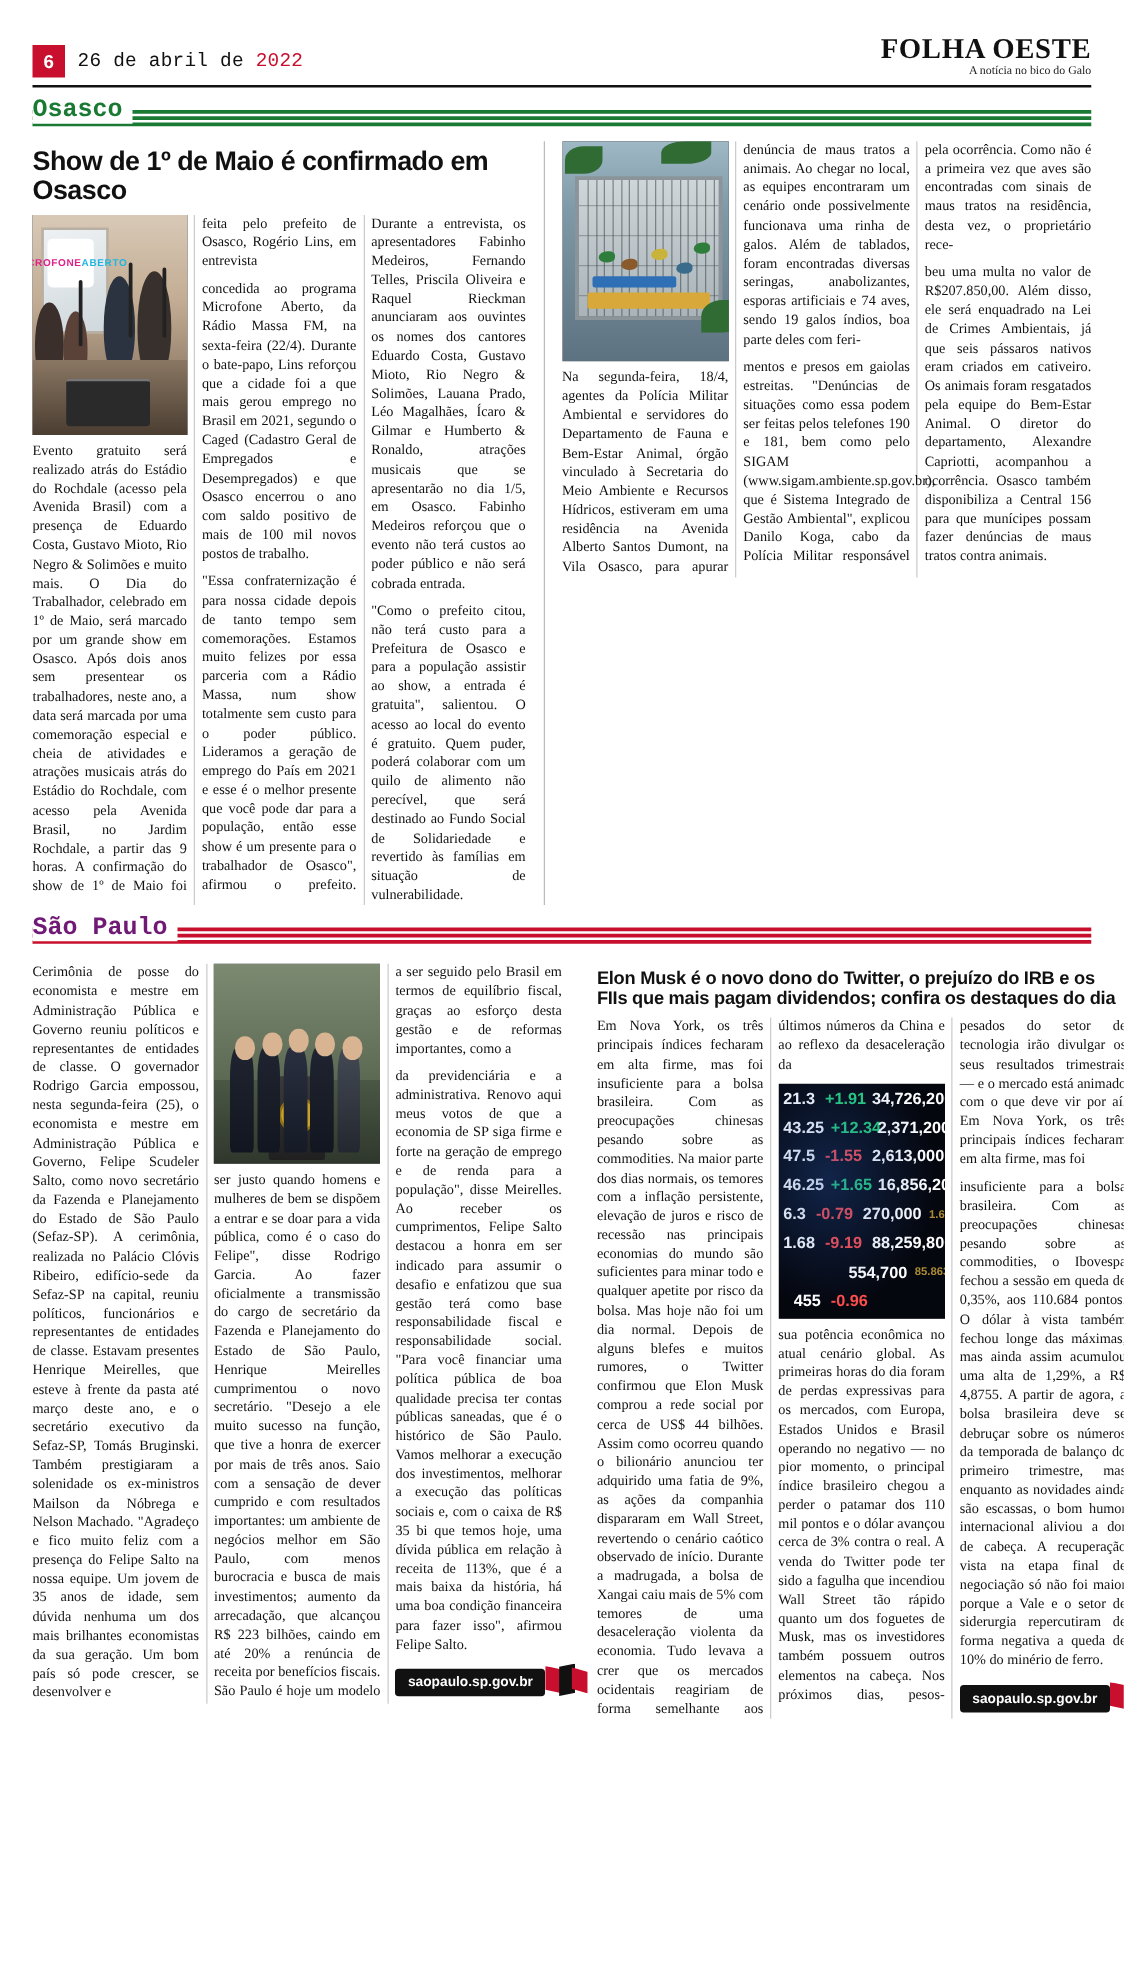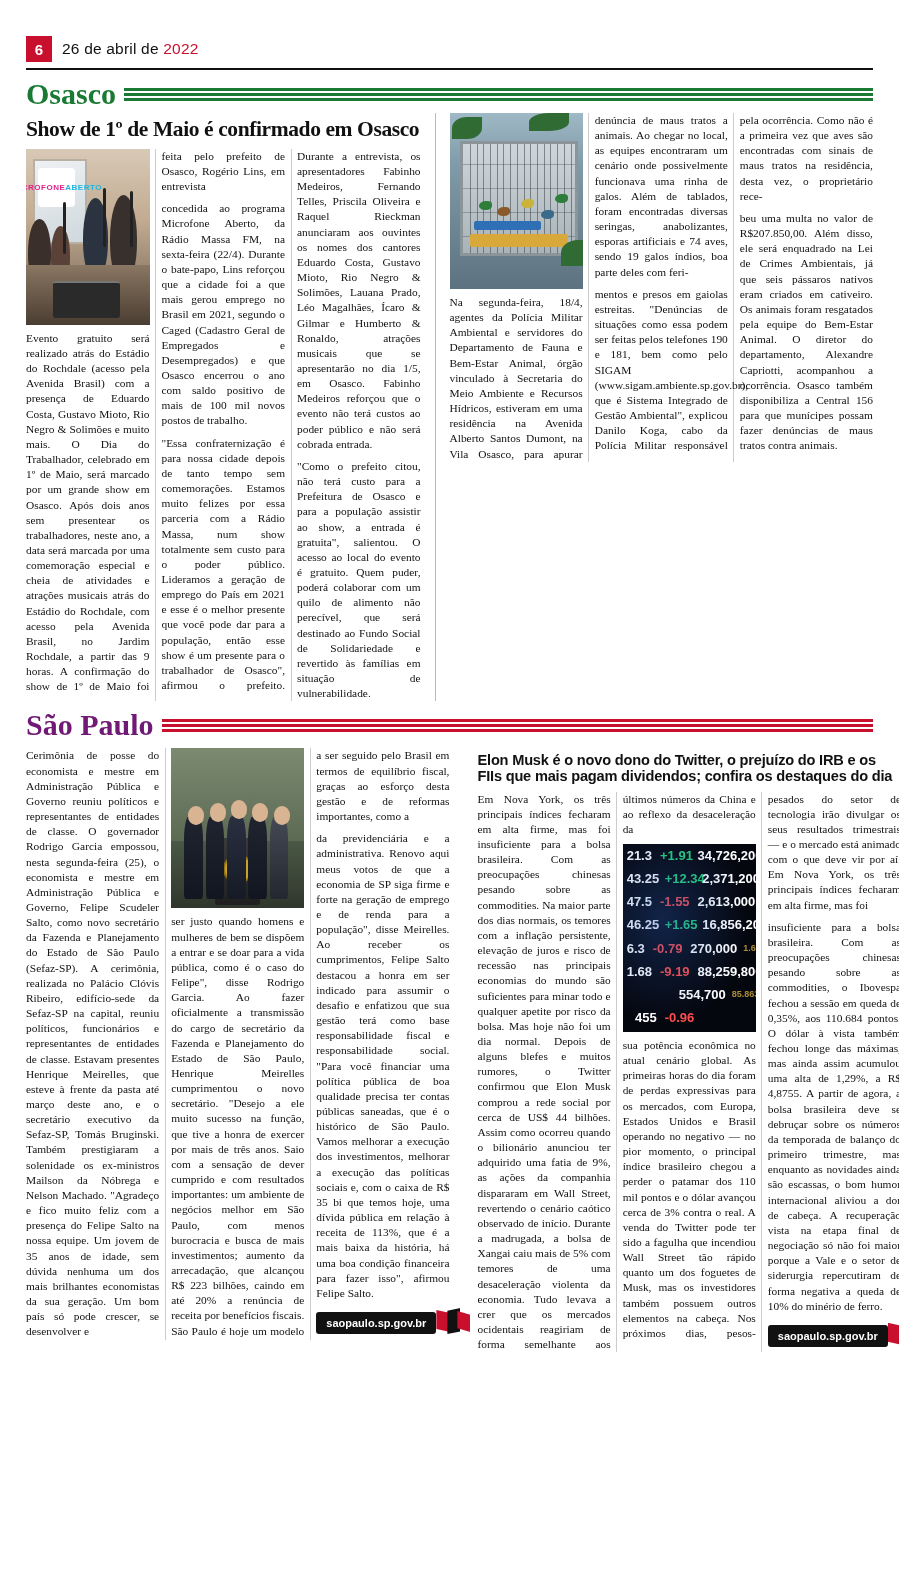--- a/index.html
+++ b/index.html
@@ -41,21 +41,21 @@
     background: #c8102e;
     color: #fff;
     font-family: "Liberation Sans", sans-serif;
     font-weight: bold;
     font-size: 15px;
     display: flex;
     align-items: center;
     justify-content: center;
   }
   .date-line {
-    font-family: Liberation Sans, sans-serif;
+    font-family: Liberation Mono, monospace;
     font-size: 15.5px;
     color: #111;
     letter-spacing: .2px;
   }
   .date-line .yr { color: #c8102e; }
   .masthead-right {
     text-align: right;
     line-height: 1;
   }
   .paper-name {
@@ -76,24 +76,24 @@
     height: 0;
   }
 
   
   .section-head {
     position: relative;
     margin-top: 9px;
     height: 34px;
   }
   .section-title {
-    font-family: Liberation Serif, serif;
+    font-family: Liberation Mono, monospace;
     font-weight: bold;
     font-style: normal;
-    font-size: 30px;
+    font-size: 20px;
     color: #1a7a34;
     display: inline-block;
     line-height: 1;
     padding-right: 8px;
     background: #fff;
     position: relative;
     z-index: 2;
   }
   .section-title.sp { color: #701a75; }
   .section-bars {
@@ -109,21 +109,21 @@
   }
   .bar.g1 { top: 0px;  background: #1a7a34; }
   .bar.g2 { top: 5px;  background: #1a7a34; }
   .bar.g3 { top: 10px; background: #1a7a34; }
   .bar.r1 { top: 0px;  background: #c8102e; }
   .bar.r2 { top: 5px;  background: #c8102e; }
   .bar.r3 { top: 10px; background: #c8102e; }
 
   
   h2.headline {
-    font-family: Liberation Serif, serif;
+    font-family: Liberation Sans, sans-serif;
     font-weight: bold;
     font-size: 21.5px;
     line-height: 1.06;
     margin: 5px 0 8px 0;
     letter-spacing: -0.4px;
     color: #111;
   }
   h3.headline-sm {
     font-family: "Liberation Sans", sans-serif;
     font-weight: bold;
@@ -430,20 +430,24 @@
 
 <div class="page">
 
   <div class="masthead">
     <div class="masthead-left">
       <div class="page-num-box">6</div>
       <div class="date-line">
         <span>26 de abril de</span>
         <span class="yr">2022</span>
       </div>
+    </div>
+    <div class="masthead-right">
+      <div class="paper-name">FOLHA OESTE</div>
+      <div class="paper-tag">A notícia no bico do Galo</div>
     </div>
   </div>
   <div class="rule-top"></div>
 
   <div class="section-head">
     <div class="section-bars">
       <div class="bar g1"></div>
         <div class="bar g2"></div>
         <div class="bar g3"></div>
     </div>

